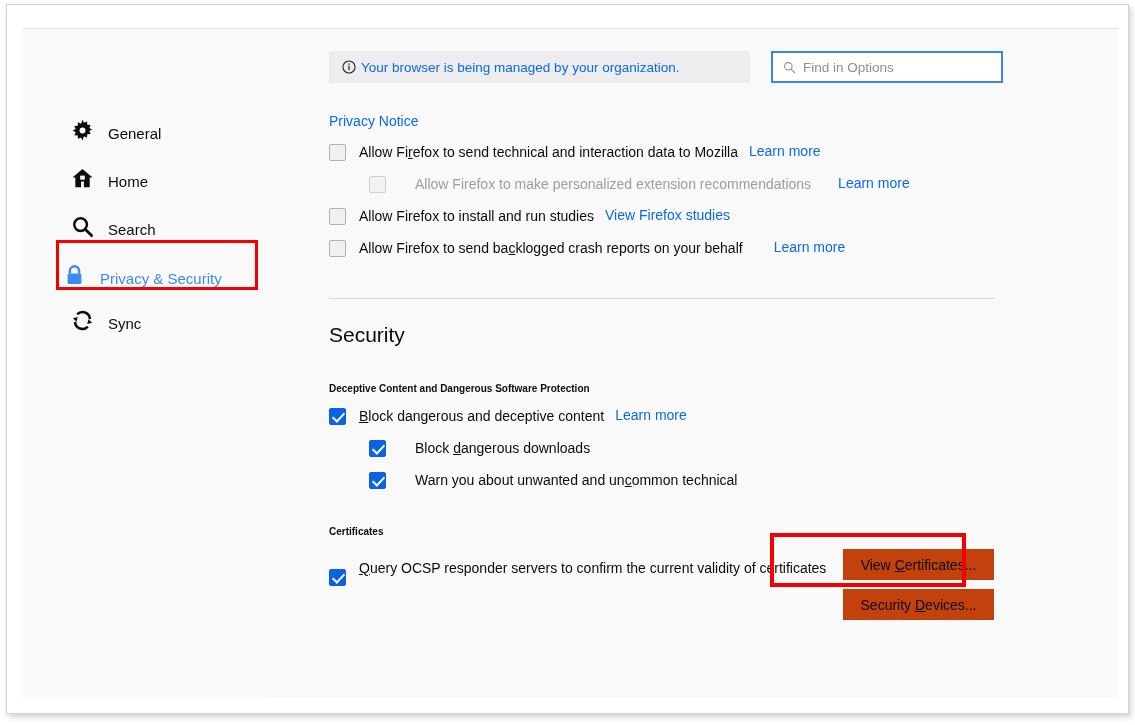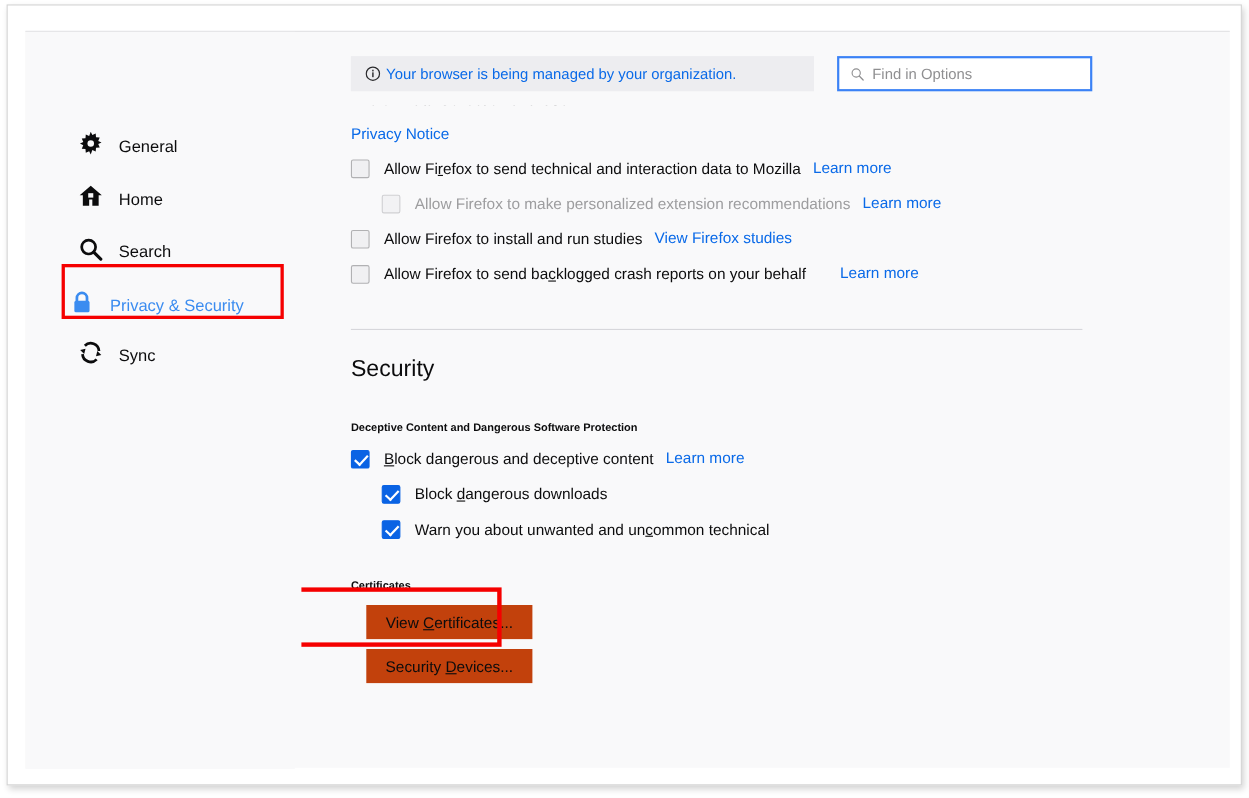--- a/index.html
+++ b/index.html
@@ -74,21 +74,21 @@
     padding-left: 3px;
     width: 196px;
     height: 44px;
     margin-top: -3px;
     margin-bottom: 5px;
   }
 
   
   .main {
     position: absolute;
-    left: 251px;
+    left: 261px;
     top: 0px;
     width: 850px;
     height: 670px;
     overflow: hidden;
   }
 
   .top-row {
     display: flex;
     align-items: flex-start;
     padding-top: 22px;
@@ -162,21 +162,21 @@
   }
   .privacy-notice-link { display: inline-block; margin-top: 3px; }
 
   .cb-row {
     display: flex;
     align-items: flex-start;
     margin-top: 13px;
     font-size: 14px;
     color: #0c0c0d;
   }
-  .cb-row.indented { margin-left: 28px; }
+  .cb-row.indented { margin-left: 40px; gap: 16px; }
 
   .checkbox {
     width: 17px;
     height: 17px;
     flex: none;
     margin-right: 13px;
     margin-top: 1px;
     border: 1px solid #b1b1b3;
     background: #f0f0f2;
     border-radius: 2px;
@@ -409,20 +409,26 @@
 
         
         <div class="cb-row indented">
           <span class="checkbox checked"></span>
           <span class="cb-label"><span>Warn you about unwanted and un</span><span class="ak">c</span><span>ommon technical</span></span>
         </div>
 
         <h3 class="subsection-title">Certificates</h3>
 
         <div class="cert-block">
+          <div class="cert-left">
+            <div class="cb-row" style="margin-top:4px;">
+              <span class="checkbox checked" style="margin-top:16px;"></span>
+              <span class="cb-label cert-text"><span class="ak">Q</span><span>uery OCSP responder servers to confirm the current validity of certificates</span></span>
+            </div>
+          </div>
 
           <div class="btn-col">
             <button class="btn"><span>View </span><span class="ak">C</span><span>ertificates...</span></button>
             <button class="btn"><span>Security </span><span class="ak">D</span><span>evices...</span></button>
             <div class="btn-highlight"></div>
           </div>
         </div>
 
       </div>
     </main>

